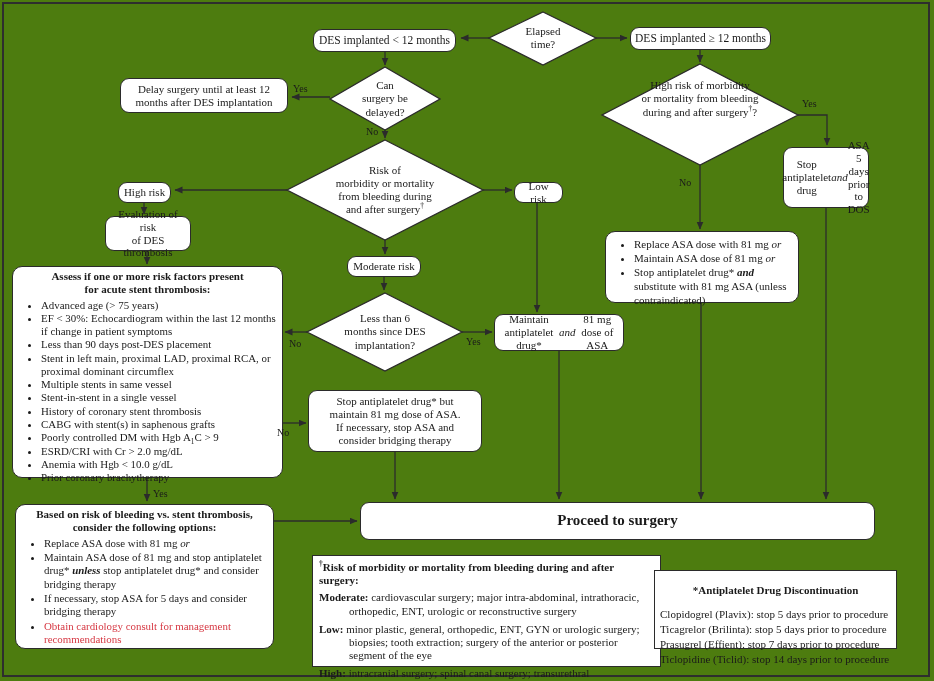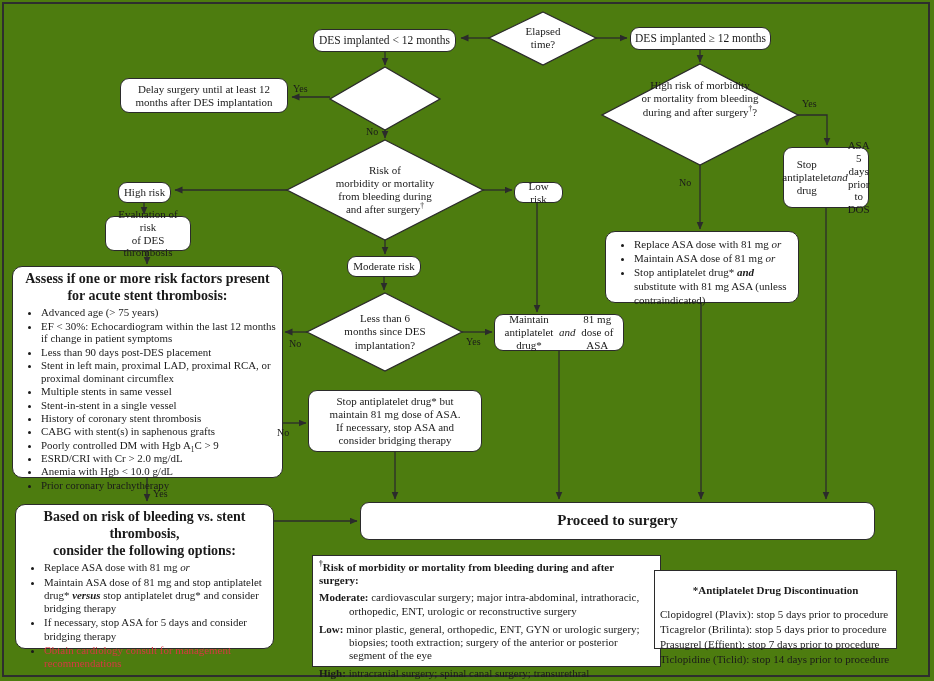--- a/index.html
+++ b/index.html
@@ -17,21 +17,21 @@
   }
   .dtext{
     position:absolute;z-index:2;text-align:center;font-size:11px;line-height:1.2;
     display:flex;align-items:center;justify-content:center;
   }
   .lbl{position:absolute;z-index:3;font-size:10px;line-height:1;background:transparent;}
   .bigbox{
     position:absolute;z-index:2;background:#fff;border:1.4px solid #2b2b2b;border-radius:10px;
     box-sizing:border-box;font-size:10.9px;line-height:1.18;padding:3px 6px 2px 6px;text-align:left;
   }
-  .box-title{font-weight:bold;text-align:center;font-size:14px;line-height:1.22;margin:0 0 2px 0;}
+  .box-title{font-weight:bold;text-align:center;font-size:11px;line-height:1.22;margin:0 0 2px 0;}
   .bigbox ul{margin:0;padding:0 0 0 22px;list-style:disc;}
   .bigbox li{margin:0 0 0.5px 0;}
   #based-box li{margin:0 0 1px 0;line-height:1.22;}
   #rbullet-box{padding-top:6px;}
   #rbullet-box li{line-height:1.24;font-size:11px;}
   .red{color:#d63843;}
   .note{
     position:absolute;z-index:2;background:#fff;border:1.3px solid #2b2b2b;box-sizing:border-box;
     font-size:11px;line-height:1.2;padding:4px 6px;text-align:left;
   }
@@ -89,20 +89,23 @@
       <polygon points="385,67 440,99 385,130 330,99" fill="#fff"></polygon>
       <polygon points="385,140 483,190 385,240 287,190" fill="#fff"></polygon>
       <polygon points="385,293 462,332 385,371 307,332" fill="#fff"></polygon>
       <polygon points="700,64 798,115 700,165 602,115" fill="#fff"></polygon>
     </g>
   </svg>
 
   <div class="dtext" style="left:495px;top:23px;width:96px;height:30px;">
       <span>Elapsed<br>time?</span>
     </div>
+  <div class="dtext" style="left:327px;top:79px;width:116px;height:40px;">
+      <span>Can<br>surgery be<br>delayed?</span>
+    </div>
   <div class="dtext" style="left:293px;top:163px;width:184px;height:54px;">
       <span>Risk of<br>morbidity or mortality<br>from bleeding during<br>and after surgery<sup>†</sup></span>
     </div>
   <div class="dtext" style="left:311px;top:312px;width:148px;height:40px;">
       <span>Less than 6<br>months since DES<br>implantation?</span>
     </div>
   <div class="dtext" style="left:606px;top:79px;width:188px;height:40px;">
       <span>High risk of morbidity<br>or mortality from bleeding<br>during and after surgery<sup>†</sup>?</span>
     </div>
 
@@ -141,21 +144,21 @@
       <li>ESRD/CRI with Cr &gt; 2.0 mg/dL</li>
       <li>Anemia with Hgb &lt; 10.0 g/dL</li>
       <li>Prior coronary brachytherapy</li>
     </ul>
   </div>
 
   <div class="bigbox" id="based-box" style="left:15px;top:504px;width:259px;height:145px;">
     <div class="box-title">Based on risk of bleeding vs. stent thrombosis,<br>consider the following options:</div>
     <ul>
       <li>Replace ASA dose with 81 mg <i>or</i></li>
-      <li>Maintain ASA dose of 81 mg and stop antiplatelet drug* <b><i>versus</i></b> stop antiplatelet drug* and consider bridging therapy</li>
+      <li>Maintain ASA dose of 81 mg and stop antiplatelet drug* <b><i>unless</i></b> stop antiplatelet drug* and consider bridging therapy</li>
       <li>If necessary, stop ASA for 5 days and consider bridging therapy</li>
       <li><span class="red">Obtain cardiology consult for management recommendations</span></li>
     </ul>
   </div>
 
   <div class="note" style="left:312px;top:555px;width:349px;height:112px;">
     <div class="note-title"><sup>†</sup>Risk of morbidity or mortality from bleeding during and after surgery:</div>
     <p class="hang"><b>Moderate:</b> <span>cardiovascular surgery; major intra-abdominal, intrathoracic, orthopedic, ENT, urologic or reconstructive surgery</span></p>
     <p class="hang"><b>Low:</b> <span>minor plastic, general, orthopedic, ENT, GYN or urologic surgery; biopsies; tooth extraction; surgery of the anterior or posterior segment of the eye</span></p>
     <p class="hang" style="margin-bottom:0;"><b>High:</b> <span>intracranial surgery; spinal canal surgery; transurethral prostatectomy</span></p>

